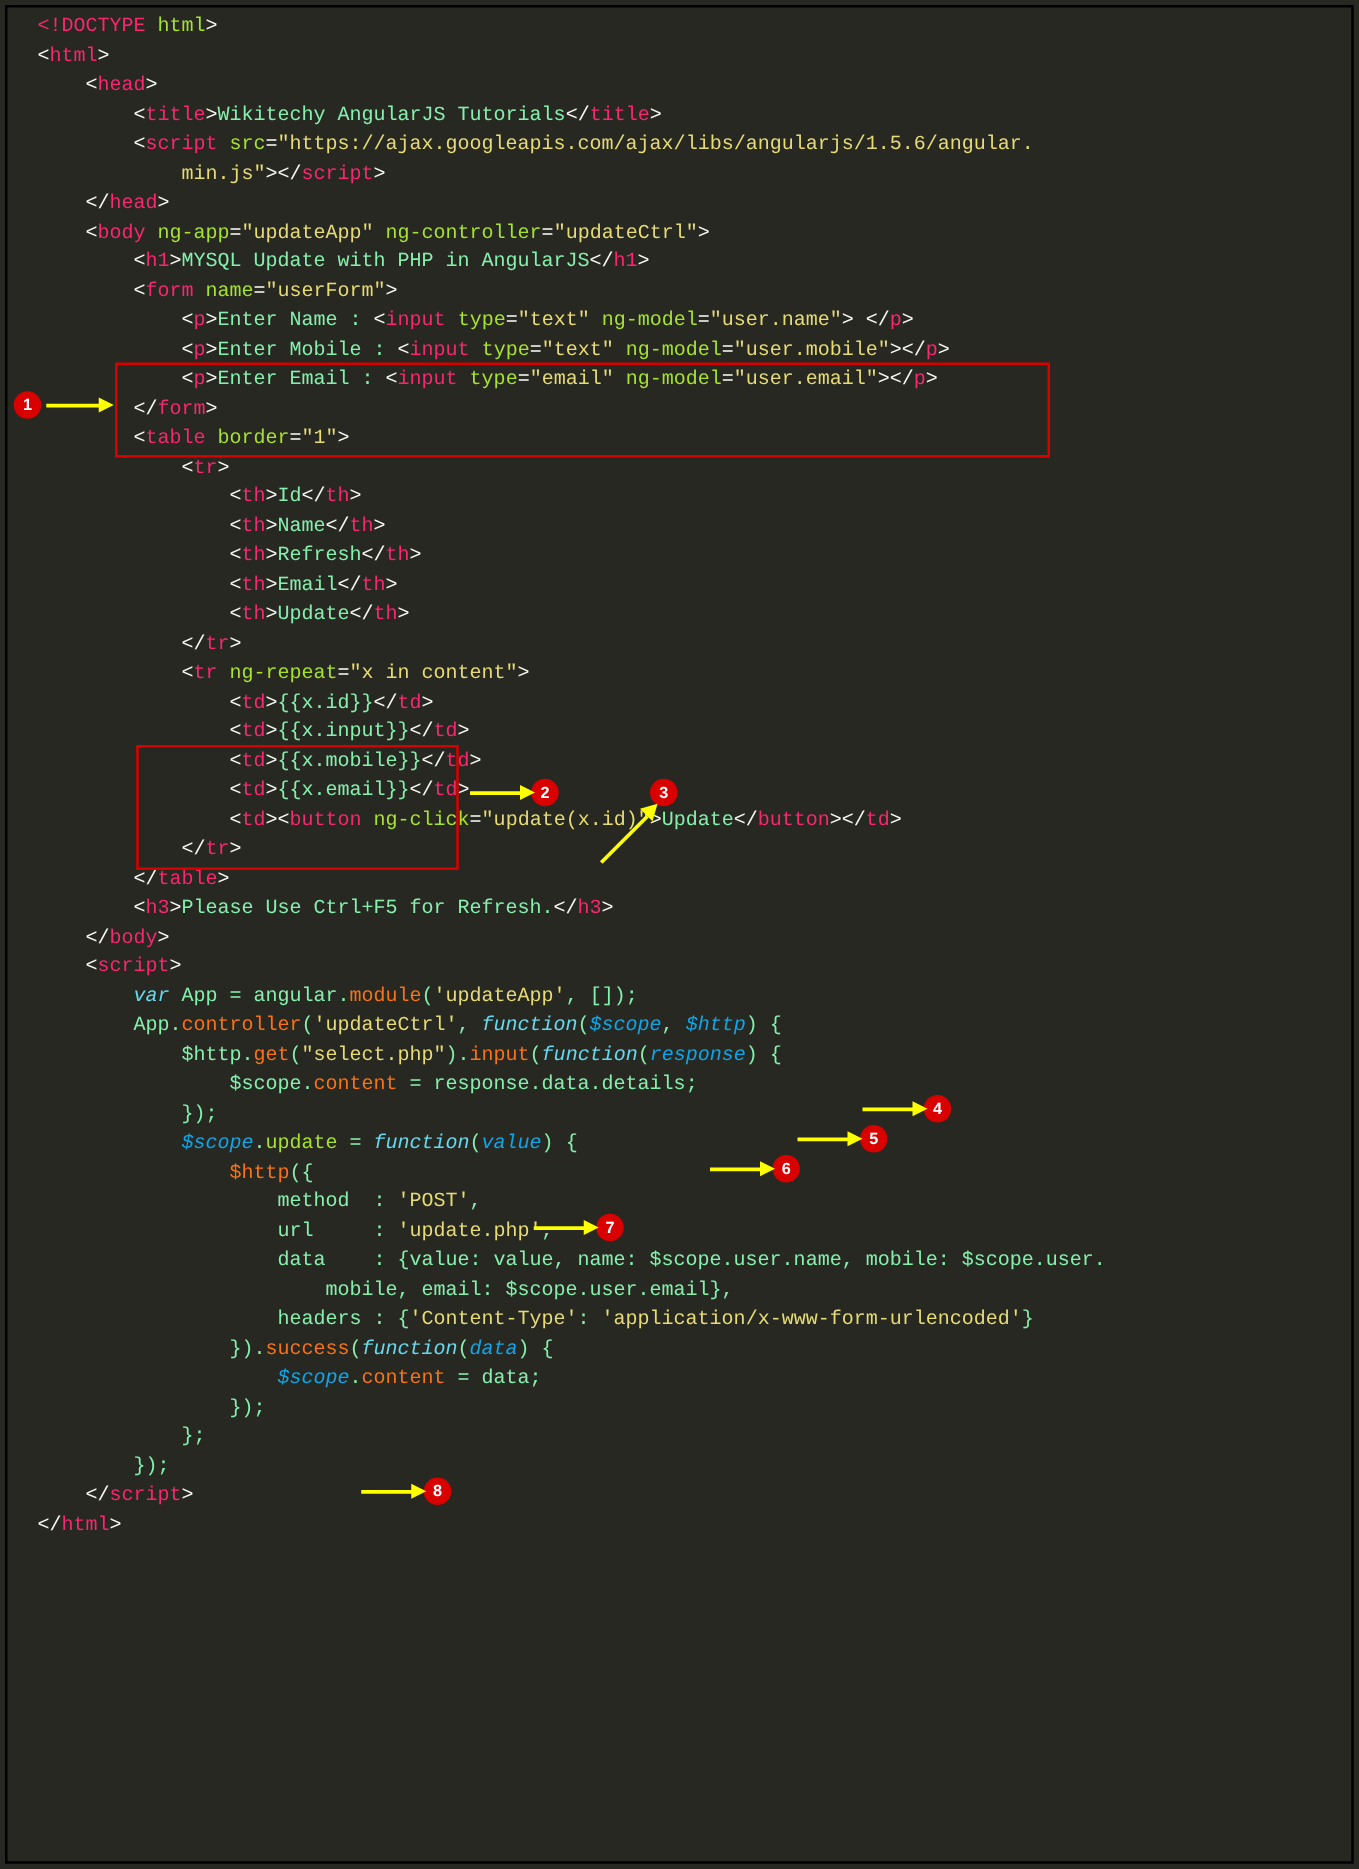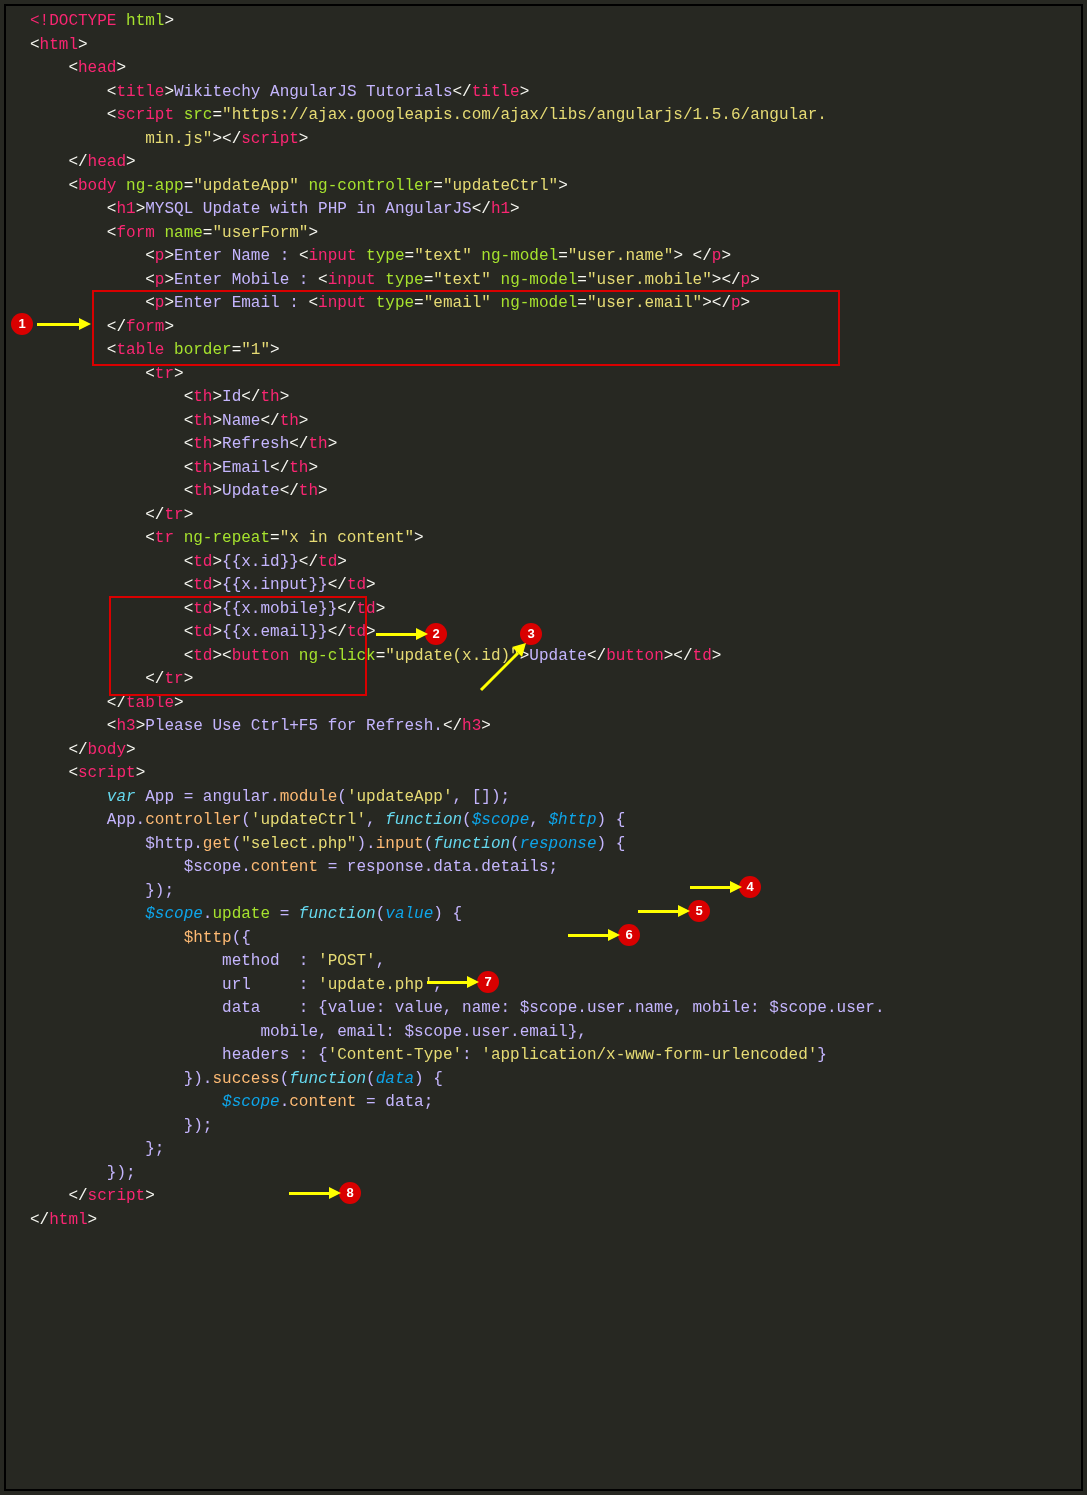--- a/index.html
+++ b/index.html
@@ -22,22 +22,22 @@
 .code {
   white-space: pre;
   padding-left: 20px;
 }
 .tag { color: #f92672; margin-top: 25px; }
 .attr { color: #a6e22e; }
 .str { color: #e6db74; }
 .kw { color: #66d9ef; font-style: italic; }
 .fn { color: #a6e22e; }
 .param { color: #0ea5e9; font-style: italic; }
-.prop-teal { color: #fdba74; }
-.text { color: #c4b5fd; }
+.prop-teal { color: #f97316; }
+.text { color: #86efac; }
 .punct { color: #f8f8f2; }
 
 .redbox {
   position: absolute;
   border: 2px solid #d90000;
   pointer-events: none;
 }
 .badge {
   position: absolute;
   width: 22px;

